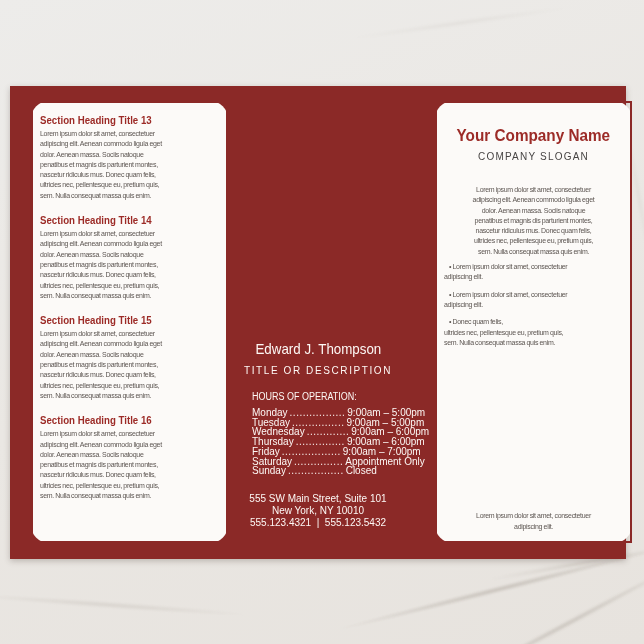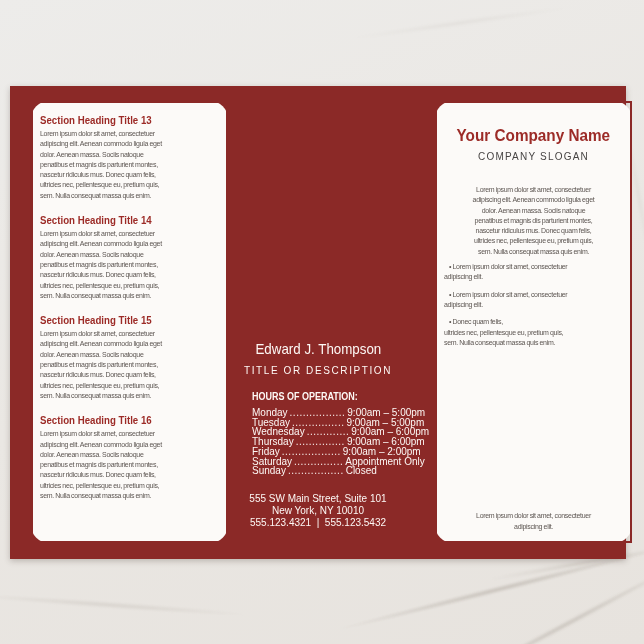--- a/index.html
+++ b/index.html
@@ -76,21 +76,21 @@
     position: absolute; top: 255px; left: 0; width: 100%; text-align: center;
     font-size: 14.5px; font-weight: normal;
   }
   .person-name > span { display: inline-block; transform: scaleX(.92); white-space: nowrap; }
   .person-title {
     position: absolute; top: 279px; left: 0; width: 100%; text-align: center;
     font-size: 10px; letter-spacing: 1.6px; white-space: nowrap;
   }
   .hours-heading {
     position: absolute; top: 305px; left: 51px;
-    font-size: 10px; font-weight: bold; white-space: nowrap;
+    font-size: 10px; font-weight: normal; white-space: nowrap;
   }
   .hours-heading > span { display: inline-block; transform: scaleX(.9); transform-origin: left center; }
   .hours-list { position: absolute; top: 322px; left: 51px; width: 170px; }
   .hours-row { font-size: 10px; line-height: 9.7px; white-space: nowrap; }
   .hours-row .dots { letter-spacing: .5px; margin: 0 2px; opacity: .95; }
   .address {
     position: absolute; top: 407px; left: 0; width: 100%; text-align: center;
     font-size: 10px; line-height: 12px;
   }
   .address .line { white-space: pre; }
@@ -160,21 +160,21 @@
       <div class="person-title">TITLE OR DESCRIPTION</div>
 
       <div class="hours-heading">
         <span>HOURS OF OPERATION:</span>
       </div>
       <div class="hours-list">
         <div class="hours-row"><span>Monday</span><span class="dots">.................</span><span>9:00am – 5:00pm</span></div>
         <div class="hours-row"><span>Tuesday</span><span class="dots">................</span><span>9:00am – 5:00pm</span></div>
         <div class="hours-row"><span>Wednesday</span><span class="dots">.............</span><span>9:00am – 6:00pm</span></div>
         <div class="hours-row"><span>Thursday</span><span class="dots">...............</span><span>9:00am – 6:00pm</span></div>
-        <div class="hours-row"><span>Friday</span><span class="dots">..................</span><span>9:00am – 2:00pm</span></div>
+        <div class="hours-row"><span>Friday</span><span class="dots">..................</span><span>9:00am – 7:00pm</span></div>
         <div class="hours-row"><span>Saturday</span><span class="dots">...............</span><span>Appointment Only</span></div>
         <div class="hours-row"><span>Sunday</span><span class="dots">.................</span><span>Closed</span></div>
       </div>
 
       <div class="address">
         <div class="line">555 SW Main Street, Suite 101</div>
         <div class="line">New York, NY 10010</div>
         <div class="line">555.123.4321  |  555.123.5432</div>
       </div>
     </div>

